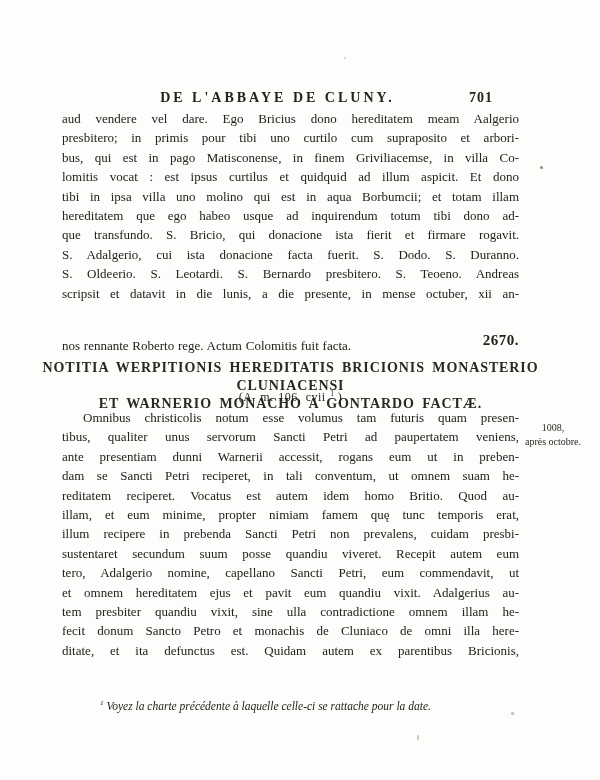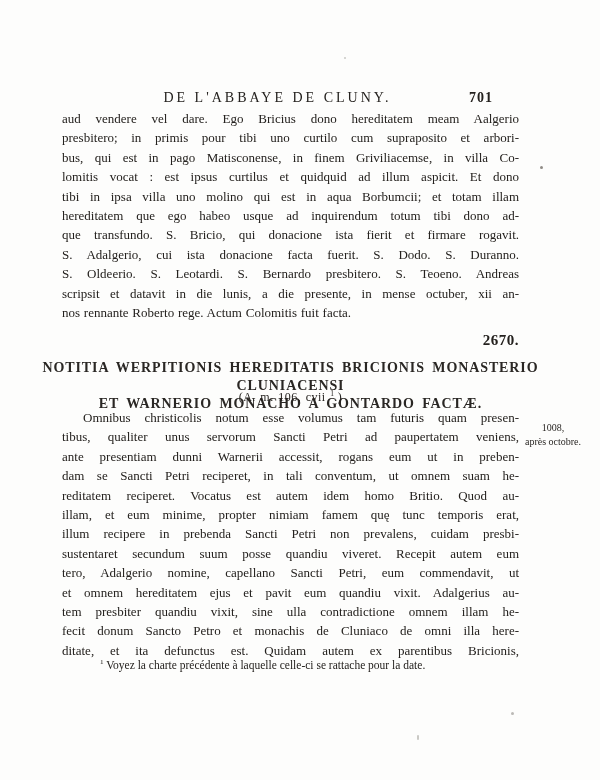--- a/index.html
+++ b/index.html
@@ -9,53 +9,53 @@
     font-family:"Liberation Serif","DejaVu Serif",serif;
     color:#24211e;
     overflow:hidden;
   }
   .page{position:relative;width:600px;height:780px;background:#fdfdfc;}
 
   
   .running-header{position:absolute;top:90px;left:62px;width:457px;height:20px;}
   .header-title{
     position:absolute;left:calc(50% - 13px);transform:translateX(-50%);
-    font-size:14px;font-weight:400;letter-spacing:3px;white-space:nowrap;text-align:right;
+    font-size:14px;font-weight:700;letter-spacing:3px;white-space:nowrap;text-align:right;
   }
   .page-number{position:absolute;right:26px;top:0;font-size:14px;font-weight:700;letter-spacing:1px;}
 
   
   .textblock{position:absolute;left:62px;width:457px;font-size:13px;line-height:19.4px;}
   .para-prev{top:109px;}
   .para-body{top:408px;}
   .line{
     text-align:justify;
     text-align-last:justify;
     white-space:normal;
     height:19.4px;overflow:visible;
     word-spacing:0.5px;
   }
-  .line.last{text-align-last:left;}
+  .line.last{text-align-last:left;margin-top:33px;}
   .line.indent{padding-left:21px;}
 
   
   .charter-number{position:absolute;top:332px;left:62px;width:457px;text-align:right;
     font-size:15px;font-weight:700;letter-spacing:0.5px;}
   .charter-heading{position:absolute;top:359px;left:42px;width:497px;text-align:center;
     font-size:14px;font-weight:700;letter-spacing:0.9px;word-spacing:3px;line-height:18px;color:#2a2724;}
   .charter-citation{position:absolute;top:390px;left:62px;width:457px;text-align:center;
     font-size:12px;letter-spacing:0.5px;word-spacing:1px;}
   sup{font-size:62%;vertical-align:super;line-height:0;}
 
   
   .margin-note{position:absolute;top:421px;left:515px;width:76px;text-align:center;
     font-size:10px;line-height:14px;color:#2a2724;}
 
   
-  .footnote{position:absolute;top:658px;left:100px;width:430px;font-size:11.5px;line-height:15px;}
+  .footnote{position:absolute;top:699px;left:100px;width:430px;font-size:11.5px;line-height:15px;font-style:italic;}
 
   
   .speck{position:absolute;background:#6b665f;border-radius:50%;}
   .speck.s1{left:540px;top:166px;width:3px;height:3px;opacity:.75;}
   .speck.s2{left:511px;top:712px;width:3px;height:3px;opacity:.45;}
   .speck.s3{left:417px;top:735px;width:2px;height:5px;border-radius:1px;opacity:.35;}
   .speck.s4{left:344px;top:57px;width:2px;height:2px;opacity:.35;}
 </style>
 </head>
 <body>

